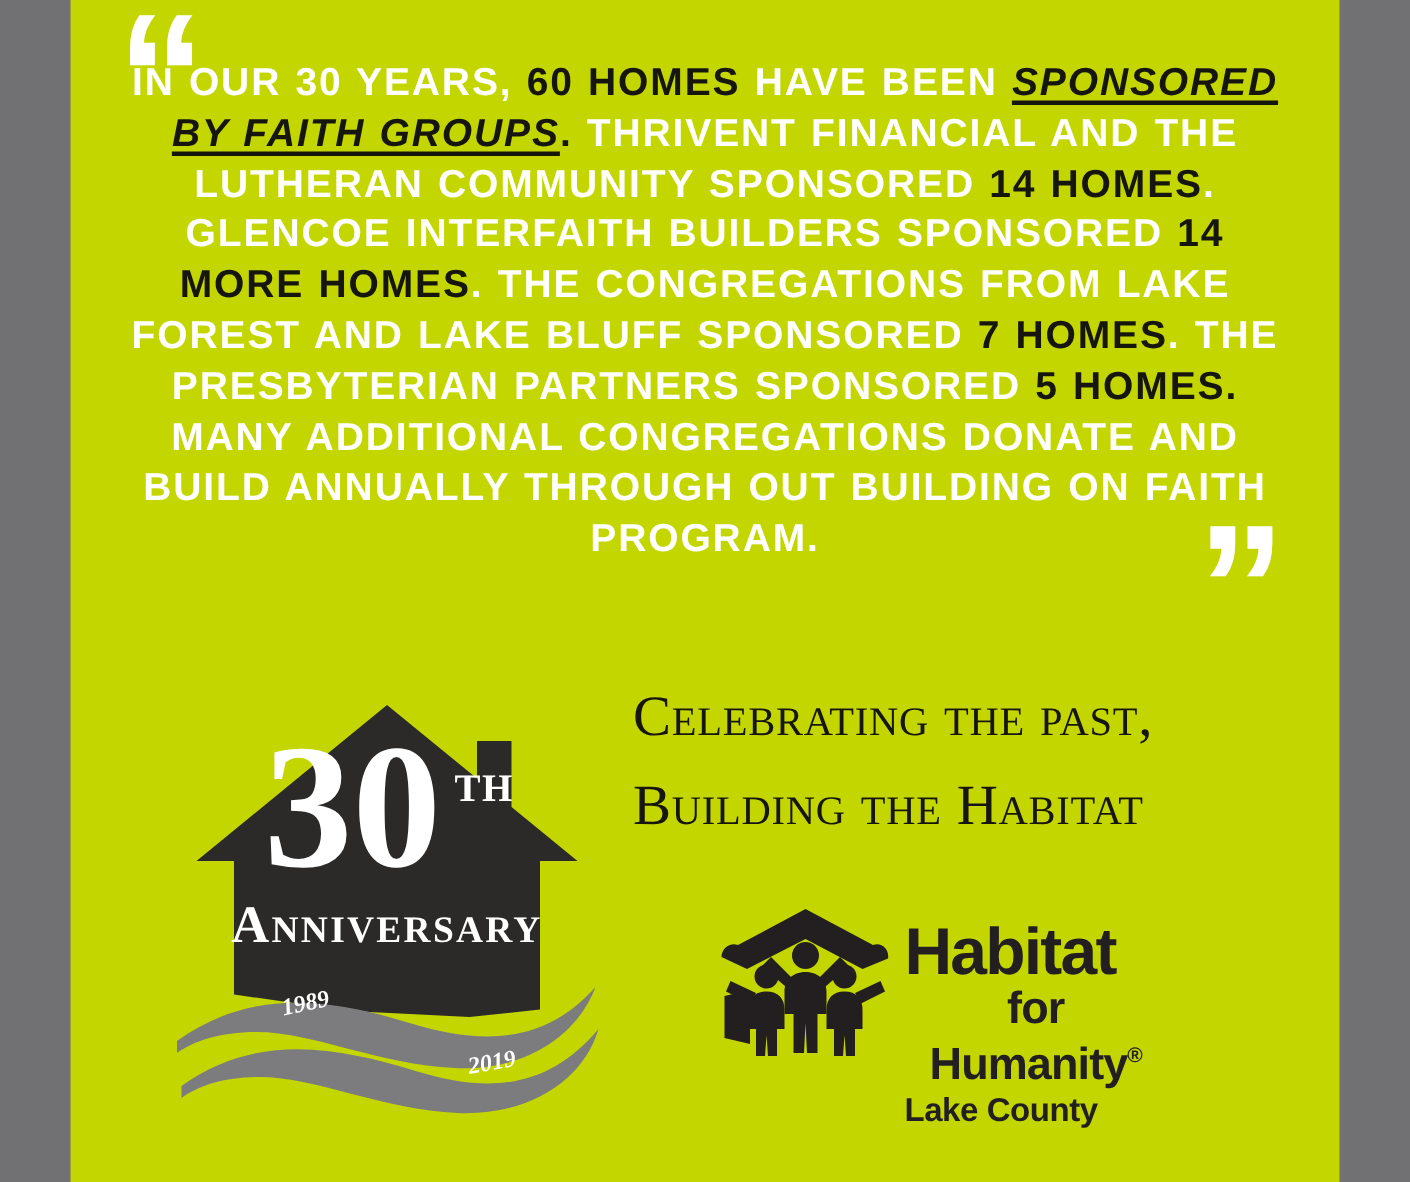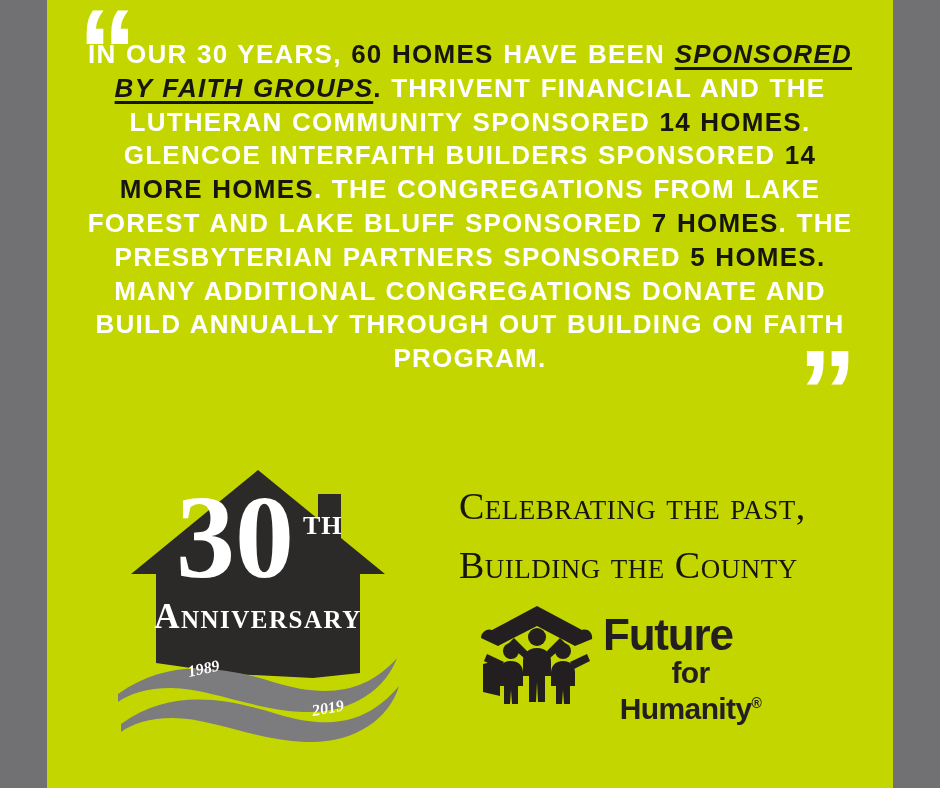--- a/index.html
+++ b/index.html
@@ -64,30 +64,29 @@
   #quote-body .hl-em {
     color: #16160f;
     font-style: italic;
     text-decoration: underline;
     text-decoration-thickness: 3px;
     text-underline-offset: 4px;
   }
   
   #tagline {
     position: absolute;
-    left: 459px;
+    left: 422px;
     top: 449px;
     width: 430px;
     color: #16160f;
     font-family: "Liberation Serif", serif;
     font-size: 38px;
     font-variant: small-caps;
     letter-spacing: 0.5px;
     line-height: 59px;
-    margin-top: 28px;
   }
   #tagline .tl-line { display: block; white-space: nowrap; }
   
   #anniv-logo {
     position: absolute;
     left: 113px;
     top: 462px;
     width: 290px;
     height: 288px;
     font-weight: bold;
@@ -157,21 +156,21 @@
   <div class="quote-mark" id="quote-open">“</div>
 
   <div id="quote-body">
     <span>IN OUR 30 YEARS, </span><span class="hl">60 HOMES</span><span> HAVE BEEN </span><span class="hl-em">SPONSORED BY FAITH GROUPS</span><span class="hl">.</span><span>  THRIVENT FINANCIAL AND THE LUTHERAN COMMUNITY SPONSORED </span><span class="hl">14 HOMES</span><span>.</span><span>  GLENCOE INTERFAITH BUILDERS SPONSORED </span><span class="hl">14 MORE HOMES</span><span>. THE CONGREGATIONS FROM LAKE FOREST AND LAKE BLUFF SPONSORED </span><span class="hl">7 HOMES</span><span>. THE PRESBYTERIAN PARTNERS SPONSORED </span><span class="hl">5 HOMES.</span><span> MANY ADDITIONAL CONGREGATIONS DONATE AND BUILD ANNUALLY THROUGH OUT BUILDING ON FAITH PROGRAM.</span>
   </div>
 
   <div class="quote-mark" id="quote-close">”</div>
 
   <div id="tagline">
     <span class="tl-line">Celebrating the past,</span>
-    <span class="tl-line">Building the County</span>
+    <span class="tl-line">Building the Habitat</span>
   </div>
 
   <div id="anniv-logo">
     <svg viewBox="0 0 290 288" xmlns="http://www.w3.org/2000/svg">
 
       <g>
         <path d="M18 112 L145 8 L205 57 L205 32 L228 32 L228 76 L272 112 L247 112 L247 211 L200 216 L120 212 L43 201 L43 112 Z" fill="#2b2a28"></path>
       </g>
 
       <g>
@@ -206,18 +205,19 @@
         <circle cx="33" cy="53" r="8" fill="#231f20"></circle>
         <path d="M33 63 C 41 63, 45 68, 45 75 L 45 88 L 40 88 L 40 106 L 34 106 L 33 92 L 32 106 L 26 106 L 26 88 L 21 88 L 21 75 C 21 68, 25 63, 33 63 Z" fill="#231f20"></path>
         <path d="M22 71 L 6 63 L 9 56 L 26 64 Z" fill="#231f20"></path>
 
         <circle cx="85" cy="53" r="8" fill="#231f20"></circle>
         <path d="M85 63 C 93 63, 97 68, 97 75 L 97 88 L 92 88 L 92 106 L 86 106 L 85 92 L 84 106 L 78 106 L 78 88 L 73 88 L 73 75 C 73 68, 77 63, 85 63 Z" fill="#231f20"></path>
         <path d="M96 71 L 112 63 L 109 56 L 92 64 Z" fill="#231f20"></path>
       </svg>
     </div>
     <div id="habitat-words">
-      <span id="habitat-name">Future</span>
+      <span id="habitat-name">Habitat</span>
       <span id="habitat-sub"><span>for Humanity</span><span class="reg">®</span></span>
+      <span id="habitat-affiliate">Lake County</span>
     </div>
   </div>
 
 </div>
 
 </body></html>

